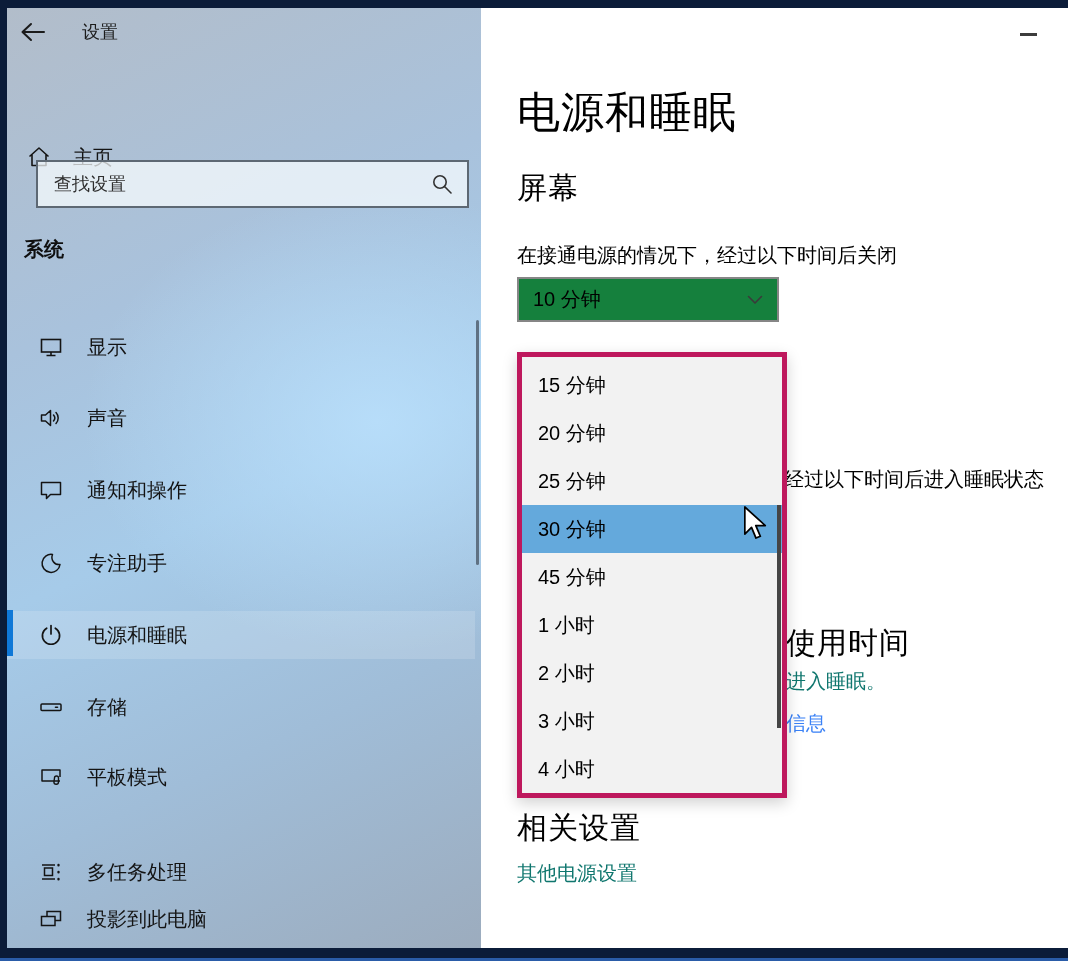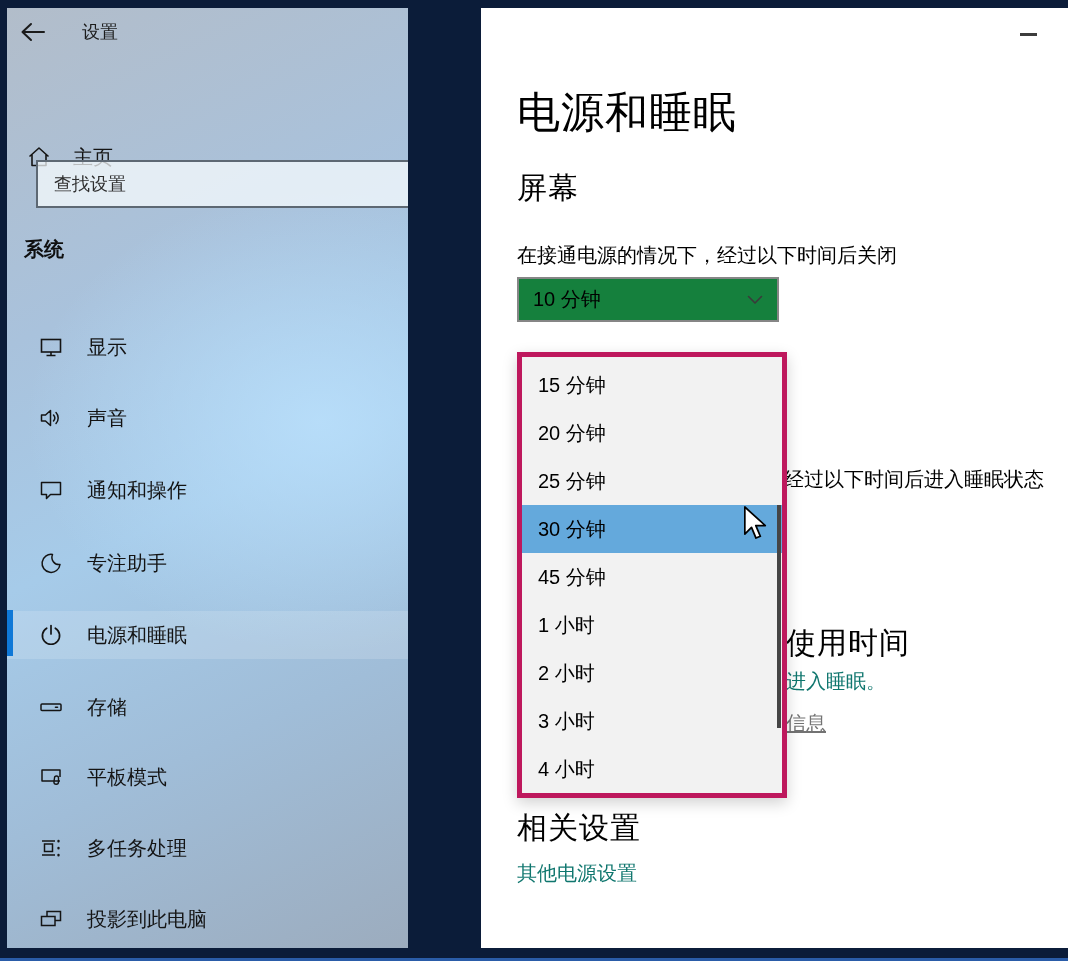--- a/index.html
+++ b/index.html
@@ -4,21 +4,21 @@
 <style>
   * { margin:0; padding:0; box-sizing:border-box; }
   html,body { width:1068px; height:961px; }
   body { font-family:"Liberation Sans","DejaVu Sans",sans-serif; color:#111; }
 
   .window { position:relative; width:1068px; height:961px; background:#0b1c39; overflow:hidden; }
   .bottom-edge { position:absolute; left:0; bottom:0; width:100%; height:3px; background:#2a5ca8; }
 
   
   .sidebar {
-    position:absolute; left:7px; top:8px; width:401px; height:940px;
+    position:absolute; left:7px; top:8px; width:474px; height:940px;
     background:
       radial-gradient(ellipse 420px 330px at 78% 44%, rgba(186,224,252,0.85), rgba(186,224,252,0) 70%),
       linear-gradient(155deg, #b2bdca 0%, #a9c2dc 30%, #a6cbe9 52%, #a0bdd8 74%, #9cacbe 100%);
     overflow:hidden;
   }
   .back-row { position:absolute; left:13px; top:11px; display:flex; align-items:center; gap:36px; height:26px; }
   .app-title { font-size:18px; color:#1b1b1b; }
   .home-row { position:absolute; left:20px; top:89px; display:flex; align-items:center; gap:22px; height:32px; cursor:default;margin-top:44px; }
   .home-row .label { font-size:20px; color:#151515; }
 
@@ -66,21 +66,21 @@
     background:#f2f2f2; border:5px solid #be185d;
     box-shadow:0 5px 14px rgba(0,0,0,0.18); z-index:10; padding-top:4px;
   }
   .option { height:48px; display:flex; align-items:center; padding-left:16px; font-size:20px; color:#000; cursor:default; }
   .option.highlighted { background:#64a9dc; }
   .dd-scrollbar { position:absolute; right:1px; top:148px; width:4px; height:223px; background:#454545; }
 
   .sleep-label-fragment { position:absolute; left:303px; top:458px; width:290px; font-size:20px; color:#000; white-space:nowrap; z-index:1; }
   .battery-heading-fragment { position:absolute; left:305px; top:615px; z-index:1; white-space:nowrap; }
   .battery-body-fragment { position:absolute; left:305px; top:660px; font-size:20px; color:#0f766e; z-index:1; white-space:nowrap; }
-  .battery-link-fragment { position:absolute; left:305px; top:702px; font-size:20px; color:#737373; z-index:1; white-space:nowrap; cursor:default;text-decoration:underline; }
+  .battery-link-fragment { position:absolute; left:305px; top:702px; font-size:20px; color:#3b82f6; z-index:1; white-space:nowrap; cursor:default; }
 
   .related-heading { position:absolute; left:36px; top:800px; }
   .related-link { position:absolute; left:36px; top:852px; font-size:20px; color:#0f766e; cursor:default; }
 
   .cursor { position:absolute; left:744px; top:506px; z-index:50; pointer-events:none; }
 
   svg.icon { display:block; }
 </style>
 </head>
 <body>
@@ -162,21 +162,21 @@
     </div>
 
     <div class="nav-item" style="top:745px">
       <svg class="icon" width="24" height="24" viewBox="0 0 24 24">
         <path d="M21 16 H3 V5 H21 V12" stroke="#141414" stroke-width="1.5" fill="none" stroke-linejoin="round"></path>
         <path d="M15.5 13 a2 2 0 0 1 4 0 v4 a2.3 2.3 0 0 1 -4.6 0 z" stroke="#141414" stroke-width="1.4" fill="none" stroke-linejoin="round"></path>
       </svg>
       <span class="label">平板模式</span>
     </div>
 
-    <div class="nav-item" style="top:816px">
+    <div class="nav-item" style="top:840px">
       <svg class="icon" width="24" height="24" viewBox="0 0 24 24">
         <path d="M3 5 H16 M3 19 H16" stroke="#141414" stroke-width="1.5"></path>
         <rect x="5.5" y="8" width="8" height="7.5" stroke="#141414" stroke-width="1.5" fill="none"></rect>
         <path d="M19.5 5 v0.2 M19.5 12 v0.2 M19.5 19 v0.2" stroke="#141414" stroke-width="2.4" stroke-linecap="round"></path>
       </svg>
       <span class="label">多任务处理</span>
     </div>
 
     <div class="nav-item" style="top:887px">
       <svg class="icon" width="24" height="24" viewBox="0 0 24 24">

